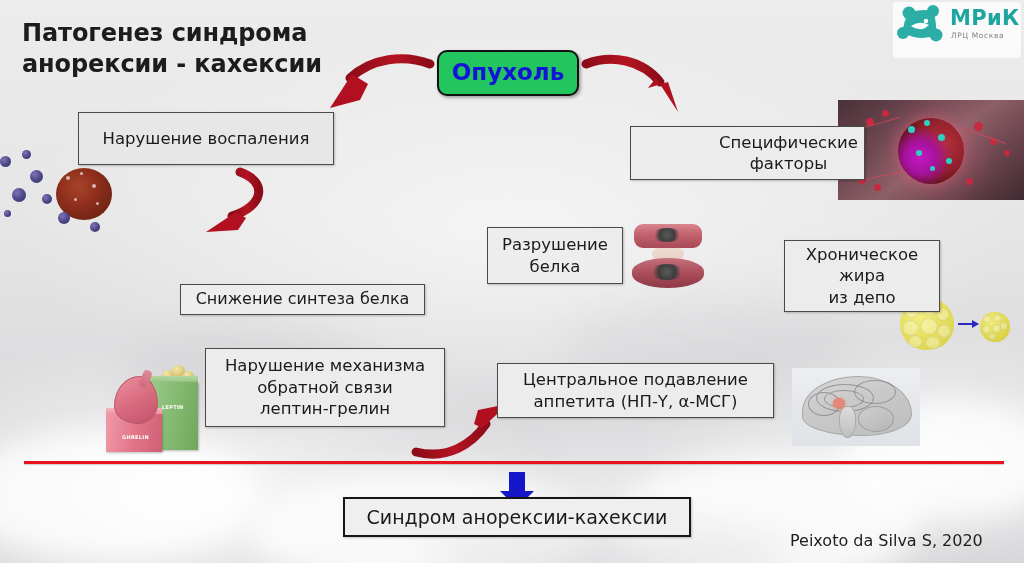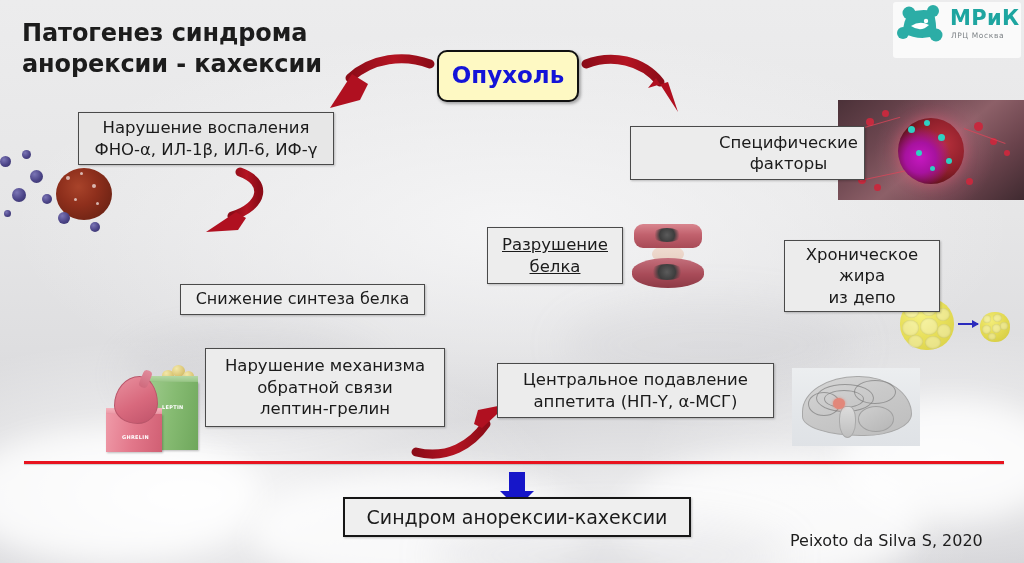--- a/index.html
+++ b/index.html
@@ -34,29 +34,29 @@
   .title{position:absolute;left:22px;top:18px;width:400px;
     font-size:24px;font-weight:bold;color:#1c1c1c;line-height:1.28;letter-spacing:-.1px;}
 
   
   .box{position:absolute;box-sizing:border-box;
     background:#efefef;border:1px solid #4a4a4a;
     display:flex;align-items:center;justify-content:center;text-align:center;
     color:#1b1b1b;line-height:1.3;}
   .box.shadowed{box-shadow:1px 1px 2px rgba(0,0,0,.22);}
 
-  #tumor-box{left:437px;top:50px;width:142px;height:52px;
-    border:2.5px solid #111;border-radius:10px;background:#fef9c3;
+  #tumor-box{left:437px;top:50px;width:142px;height:46px;
+    border:2.5px solid #111;border-radius:10px;background:#22c55e;
     font-size:23px;font-weight:bold;color:#1414d8;
     box-shadow:1.5px 2px 3px rgba(0,0,0,.3);}
   #mediators-box{left:78px;top:112px;width:256px;height:53px;font-size:16.5px;background:#e7e7e7;}
   #specific-box{left:630px;top:126px;width:235px;height:54px;font-size:16.5px;background:#ececec;justify-content:flex-end;}
   #chronic-box{left:90px;top:232px;width:252px;height:30px;font-size:16px;background:#ededed;}
   #synthesis-box{left:180px;top:284px;width:245px;height:31px;font-size:16px;background:#ededed;}
-  #protein-box{left:487px;top:227px;width:136px;height:57px;font-size:16.5px;background:#ededed;text-decoration:underline;}
+  #protein-box{left:487px;top:227px;width:136px;height:57px;font-size:16.5px;background:#ededed;}
   #fat-box{left:784px;top:240px;width:156px;height:72px;font-size:16.5px;background:#ececec;}
   #leptin-box{left:205px;top:348px;width:240px;height:79px;font-size:16.5px;background:#ececec;}
   #appetite-box{left:497px;top:363px;width:277px;height:55px;font-size:16.5px;background:#ececec;}
   #syndrome-box{left:343px;top:497px;width:348px;height:40px;font-size:19px;background:#efefef;
     border:2px solid #161616;}
 
   .box span{display:block;padding:0 6px;}
 
   
   .img-frame{position:absolute;overflow:hidden;}
@@ -329,21 +329,20 @@
     </g>
   </svg>
 
   <div class="box shadowed" id="tumor-box">
     <span>Опухоль</span>
   </div>
 
   <div class="box shadowed" id="mediators-box">
     <div>
       <span>Нарушение воспаления</span>
-      <span>ФНО-α, ИЛ-1β, ИЛ-6, ИФ-γ</span>
     </div>
   </div>
 
   <div class="box shadowed" id="specific-box">
     <div>
       <span>Специфические</span>
       <span>факторы</span>
     </div>
   </div>
 

